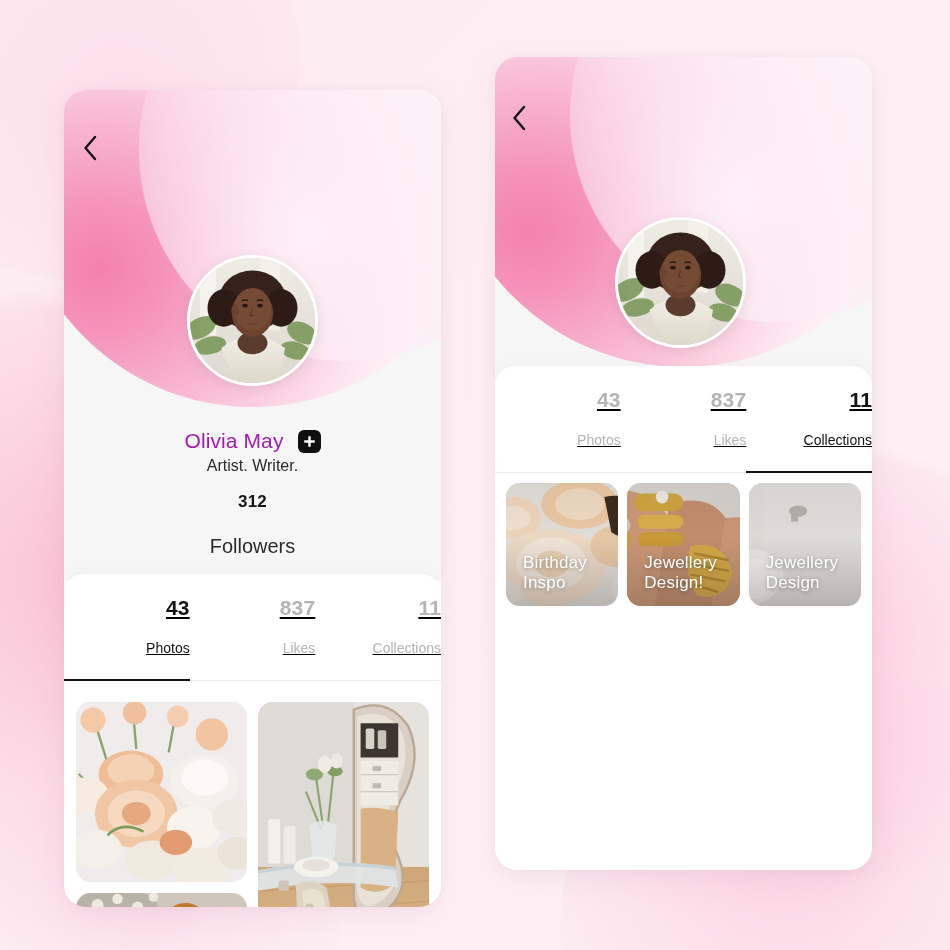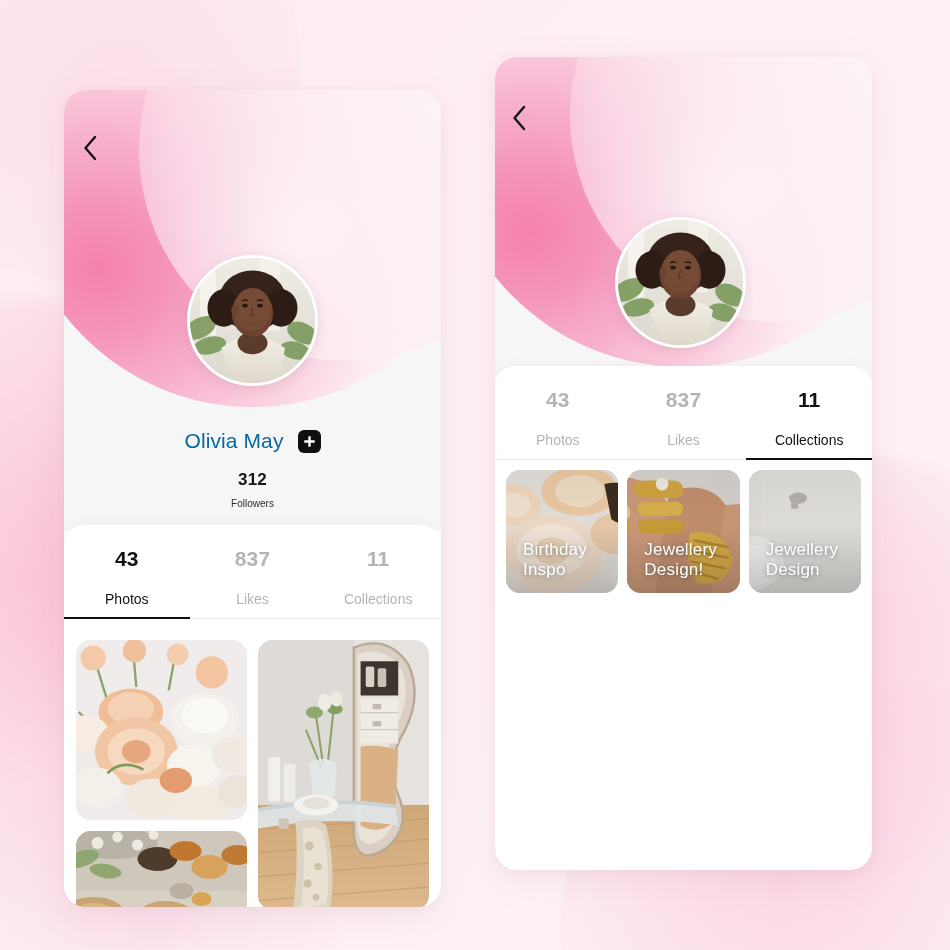--- a/index.html
+++ b/index.html
@@ -178,21 +178,21 @@
     text-align: center;
   }
   .name-row {
     display: flex;
     align-items: center;
     justify-content: center;
     gap: 14px;
   }
   .profile-name {
     font-size: 21px;
-    color: #0369a1;
+    color: #a21caf;
     font-weight: 400;
     letter-spacing: 0.1px;
   }
   .add-badge {
     width: 23px;
     height: 23px;
     border-radius: 6px;
     background: #0f0f0f;
     display: flex;
     align-items: center;
@@ -216,45 +216,46 @@
     padding: 0 56px 22px;
   }
   .follow-stat { flex: 1; text-align: center; }
   .follow-num {
     font-size: 17px;
     font-weight: 700;
     color: #151517;
     letter-spacing: 0.2px;
   }
   .follow-label {
-    margin-top: 8px;
-    font-size: 10px;
+    margin-top: 23px;
+    font-size: 20px;
     color: #2a2a2d;
   }
 
   
   .tabs-panel {
     position: relative;
     background: #ffffff;
     border-radius: 20px 20px 0 0;
     z-index: 6;
   }
   #card-left .tabs-panel  { margin-top: -6px; box-shadow: 0 -3px 10px rgba(160,120,140,0.06); }
   #card-right .tabs-panel { margin-top: -14px; border-radius: 20px; box-shadow: 0 -3px 10px rgba(160,120,140,0.06); }
 
   .tabs {
     display: flex;
     padding-top: 22px;
   }
   .tab {
     flex: 1;
-    text-align: center;
+    text-align: right;
     cursor: pointer;
-    padding-bottom: 10px;
+    padding-bottom: 23px;
     border-bottom: 1px solid #ececec;
+    text-decoration: underline;
   }
   .tab-num {
     font-size: 21px;
     font-weight: 700;
     color: #b4b4b4;
     letter-spacing: 0.2px;
   }
   .tab-label {
     margin-top: 20px;
     font-size: 14px;
@@ -385,20 +386,21 @@
   <div class="profile-meta">
     <div class="name-row">
       <div class="profile-name">Olivia May</div>
       <div class="add-badge">
         <svg width="13" height="13" viewBox="0 0 13 13">
           <rect x="5.3" y="1.2" width="2.4" height="10.6" rx="0.4" fill="#ffffff"></rect>
           <rect x="1.2" y="5.3" width="10.6" height="2.4" rx="0.4" fill="#ffffff"></rect>
         </svg>
       </div>
     </div>
+    <div class="profile-bio">Artist. Writer.</div>
 
     <div class="follow-stats">
       <div class="follow-stat">
         <div class="follow-num">312</div>
         <div class="follow-label">Followers</div>
       </div>
     </div>
   </div>
 
   <div class="tabs-panel">

